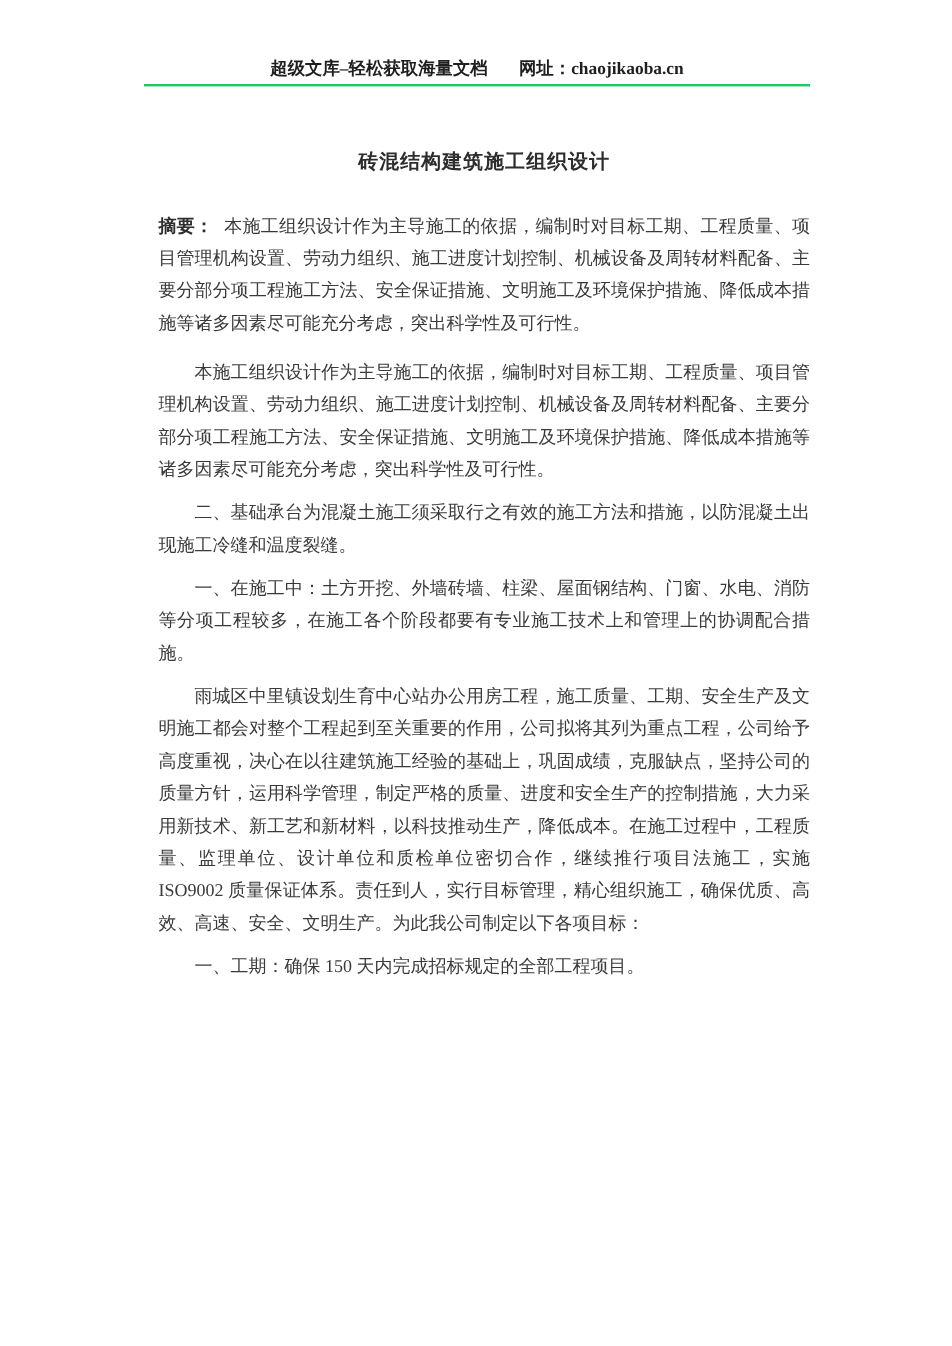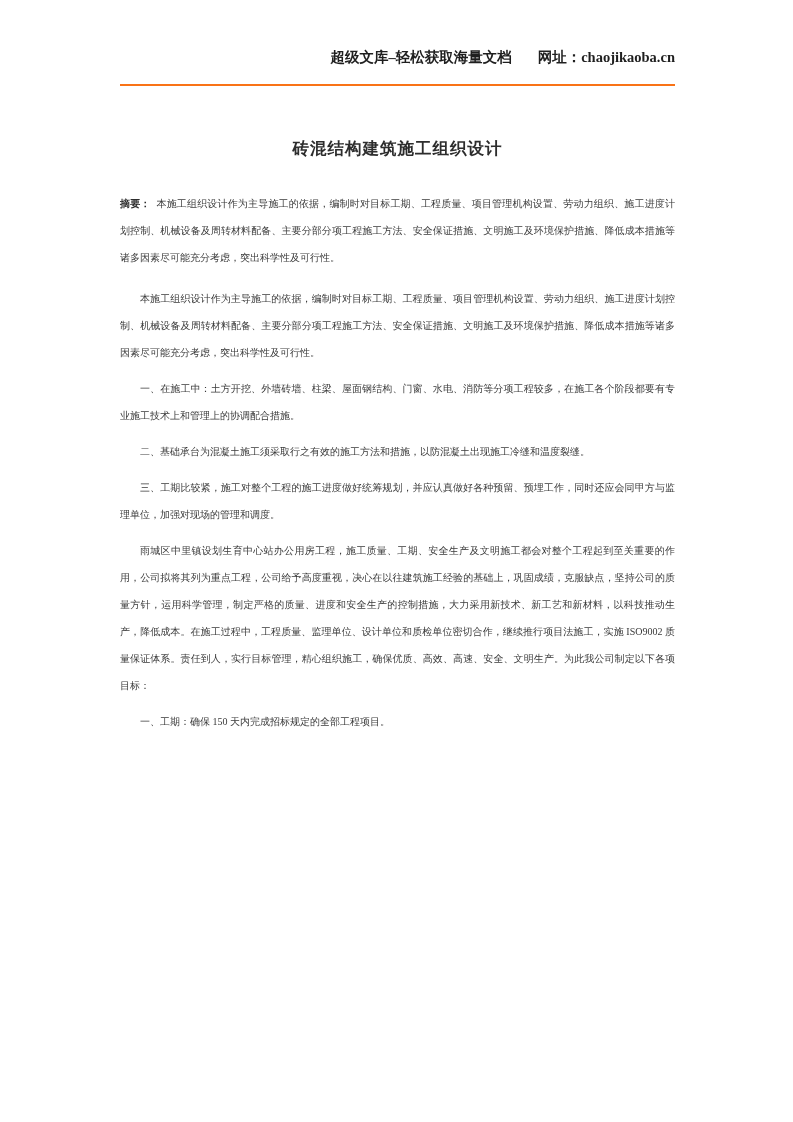--- a/index.html
+++ b/index.html
@@ -11,45 +11,46 @@
     width: 793px;
     height: 1122px;
     background: #ffffff;
     box-sizing: border-box;
     font-family: "Liberation Serif", "DejaVu Serif", serif;
     color: #3a3a3a;
     overflow: hidden;
   }
   .page-header {
     margin: 48px 118px 0 120px;
-    text-align: right;
-    border-bottom: 2px solid #f97316;
-    padding-bottom: 17px;
+    text-align: center;
+    border-bottom: 2px solid #22c55e;
+    padding-bottom: 3px;
     font-size: 14.5px;
     font-weight: bold;
     color: #1f1f1f;
     white-space: nowrap;
   }
   .page-header .site-name {
     margin-right: 26px;
   }
   .content {
     padding: 0 118px 0 120px;
+    margin-left: 12px;
   }
   .doc-title {
     margin: 52px 0 30px 0;
     text-align: center;
     font-size: 16.5px;
     font-weight: bold;
     color: #2d2d2d;
     letter-spacing: 1px;
   }
   .content p {
     margin: 0 0 9px 0;
-    font-size: 10px;
+    font-size: 15px;
     line-height: 27px;
     text-align: justify;
     text-justify: inter-ideograph;
   }
   .content p.indent {
     text-indent: 2em;
   }
   .para-label {
     font-weight: bold;
     color: #2d2d2d;
@@ -73,22 +74,21 @@
 
   <div class="content">
 
     <div class="doc-title">砖混结构建筑施工组织设计</div>
 
     <p class="labeled"><span class="para-label">摘要：</span><span>本施工组织设计作为主导施工的依据，编制时对目标工期、工程质量、项目管理机构设置、劳动力组织、施工进度计划控制、机械设备及周转材料配备、主要分部分项工程施工方法、安全保证措施、文明施工及环境保护措施、降低成本措施等诸多因素尽可能充分考虑，突出科学性及可行性。</span></p>
 
 
     <p class="indent">本施工组织设计作为主导施工的依据，编制时对目标工期、工程质量、项目管理机构设置、劳动力组织、施工进度计划控制、机械设备及周转材料配备、主要分部分项工程施工方法、安全保证措施、文明施工及环境保护措施、降低成本措施等诸多因素尽可能充分考虑，突出科学性及可行性。</p>
 
+    <p class="indent">二、基础承台为混凝土施工须采取行之有效的施工方法和措施，以防混凝土出现施工冷缝和温度裂缝。</p>
     <p class="indent">一、在施工中：土方开挖、外墙砖墙、柱梁、屋面钢结构、门窗、水电、消防等分项工程较多，在施工各个阶段都要有专业施工技术上和管理上的协调配合措施。</p>
-    <p class="indent">二、基础承台为混凝土施工须采取行之有效的施工方法和措施，以防混凝土出现施工冷缝和温度裂缝。</p>
-    <p class="indent">三、工期比较紧，施工对整个工程的施工进度做好统筹规划，并应认真做好各种预留、预埋工作，同时还应会同甲方与监理单位，加强对现场的管理和调度。</p>
 
     <p class="indent">雨城区中里镇设划生育中心站办公用房工程，施工质量、工期、安全生产及文明施工都会对整个工程起到至关重要的作用，公司拟将其列为重点工程，公司给予高度重视，决心在以往建筑施工经验的基础上，巩固成绩，克服缺点，坚持公司的质量方针，运用科学管理，制定严格的质量、进度和安全生产的控制措施，大力采用新技术、新工艺和新材料，以科技推动生产，降低成本。在施工过程中，工程质量、监理单位、设计单位和质检单位密切合作，继续推行项目法施工，实施 ISO9002 质量保证体系。责任到人，实行目标管理，精心组织施工，确保优质、高效、高速、安全、文明生产。为此我公司制定以下各项目标：</p>
     <p class="indent">一、工期：确保 150 天内完成招标规定的全部工程项目。</p>
 
   </div>
 
 </div>
 
 </body></html>

